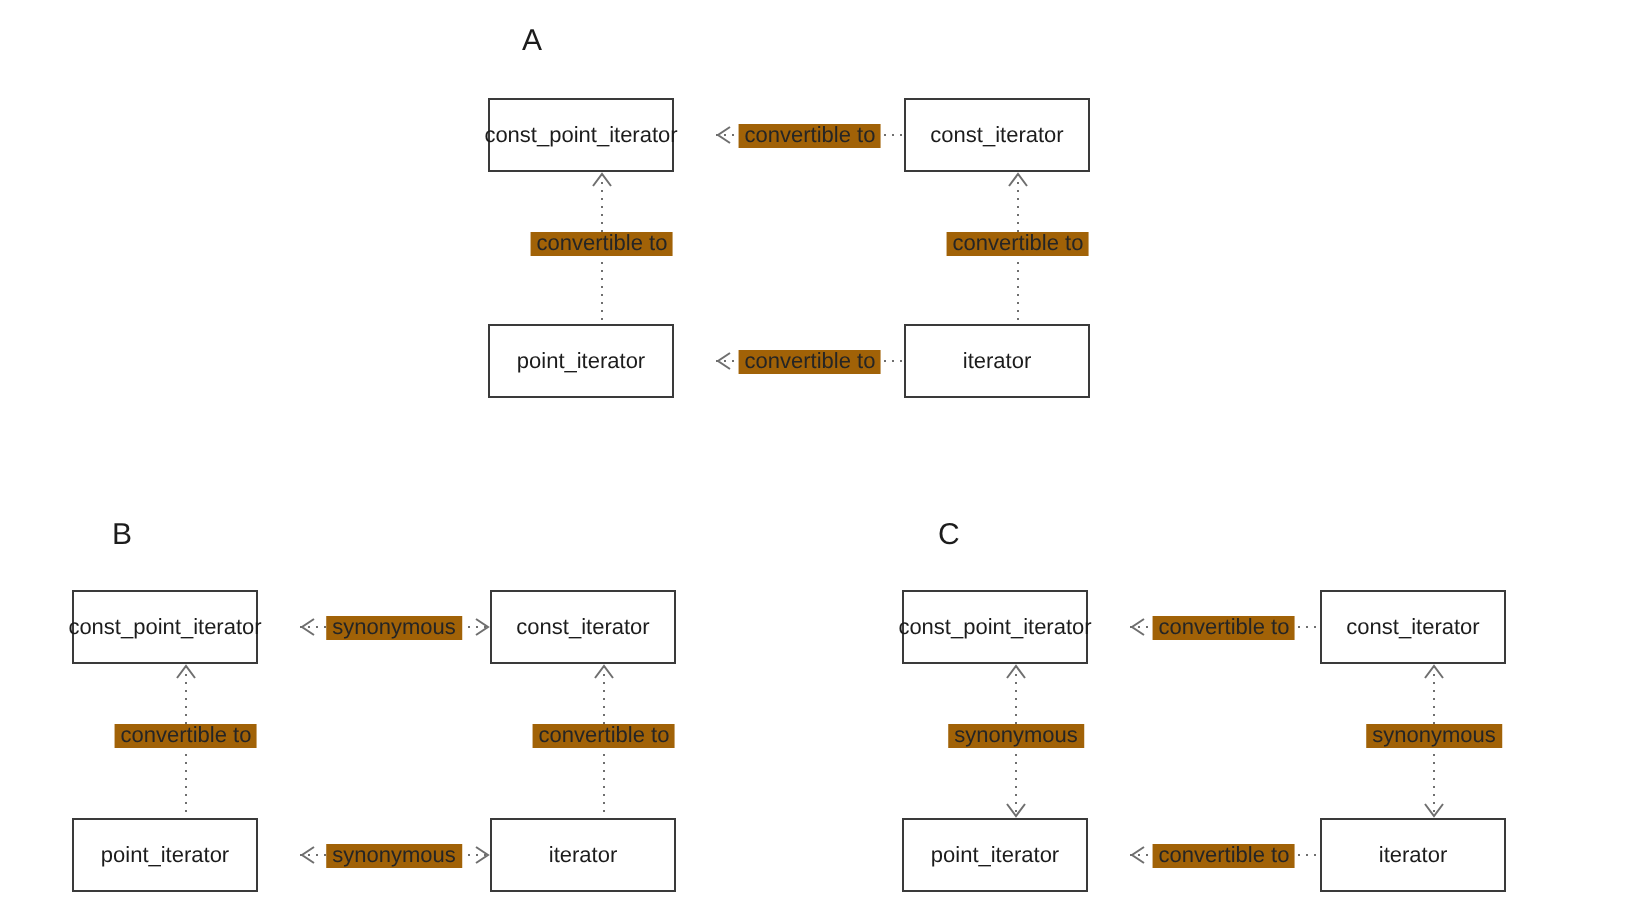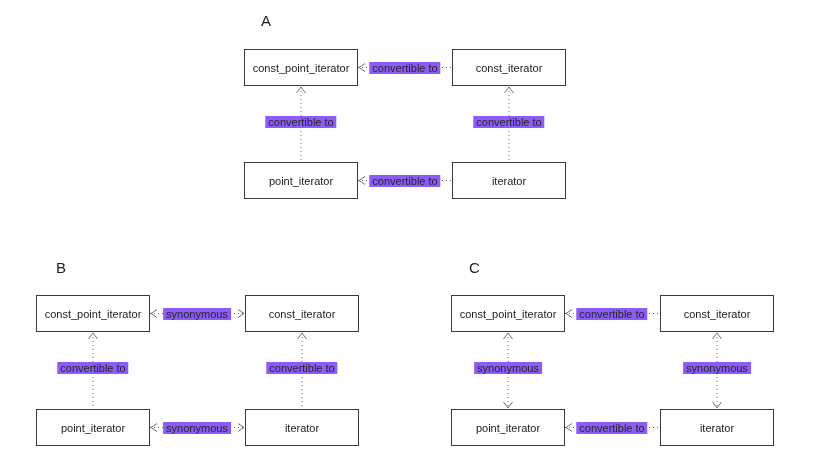--- a/index.html
+++ b/index.html
@@ -33,37 +33,37 @@
   }
   .dlabel {
     position: absolute;
     font-size: 15px;
     color: #1c1c1c;
     z-index: 3;
     line-height: 1.1;
   }
   .box {
     position: absolute;
-    width: 114px;
+    width: 93px;
     height: 37px;
     box-sizing: border-box;
     border: 1px solid #3a3a3a;
     background: #ffffff;
     display: flex;
     align-items: center;
     justify-content: center;
     font-size: 11px;
     color: #1c1c1c;
     z-index: 2;
     white-space: nowrap;
   }
   .elabel {
     position: absolute;
     transform: translate(-50%, -50%);
-    background: #8b5cf6;
+    background: #a16207;
     padding: 0 3px;
     font-size: 11px;
     color: #252525;
     z-index: 3;
     white-space: nowrap;
   }
 </style>
 </head>
 <body>
 

